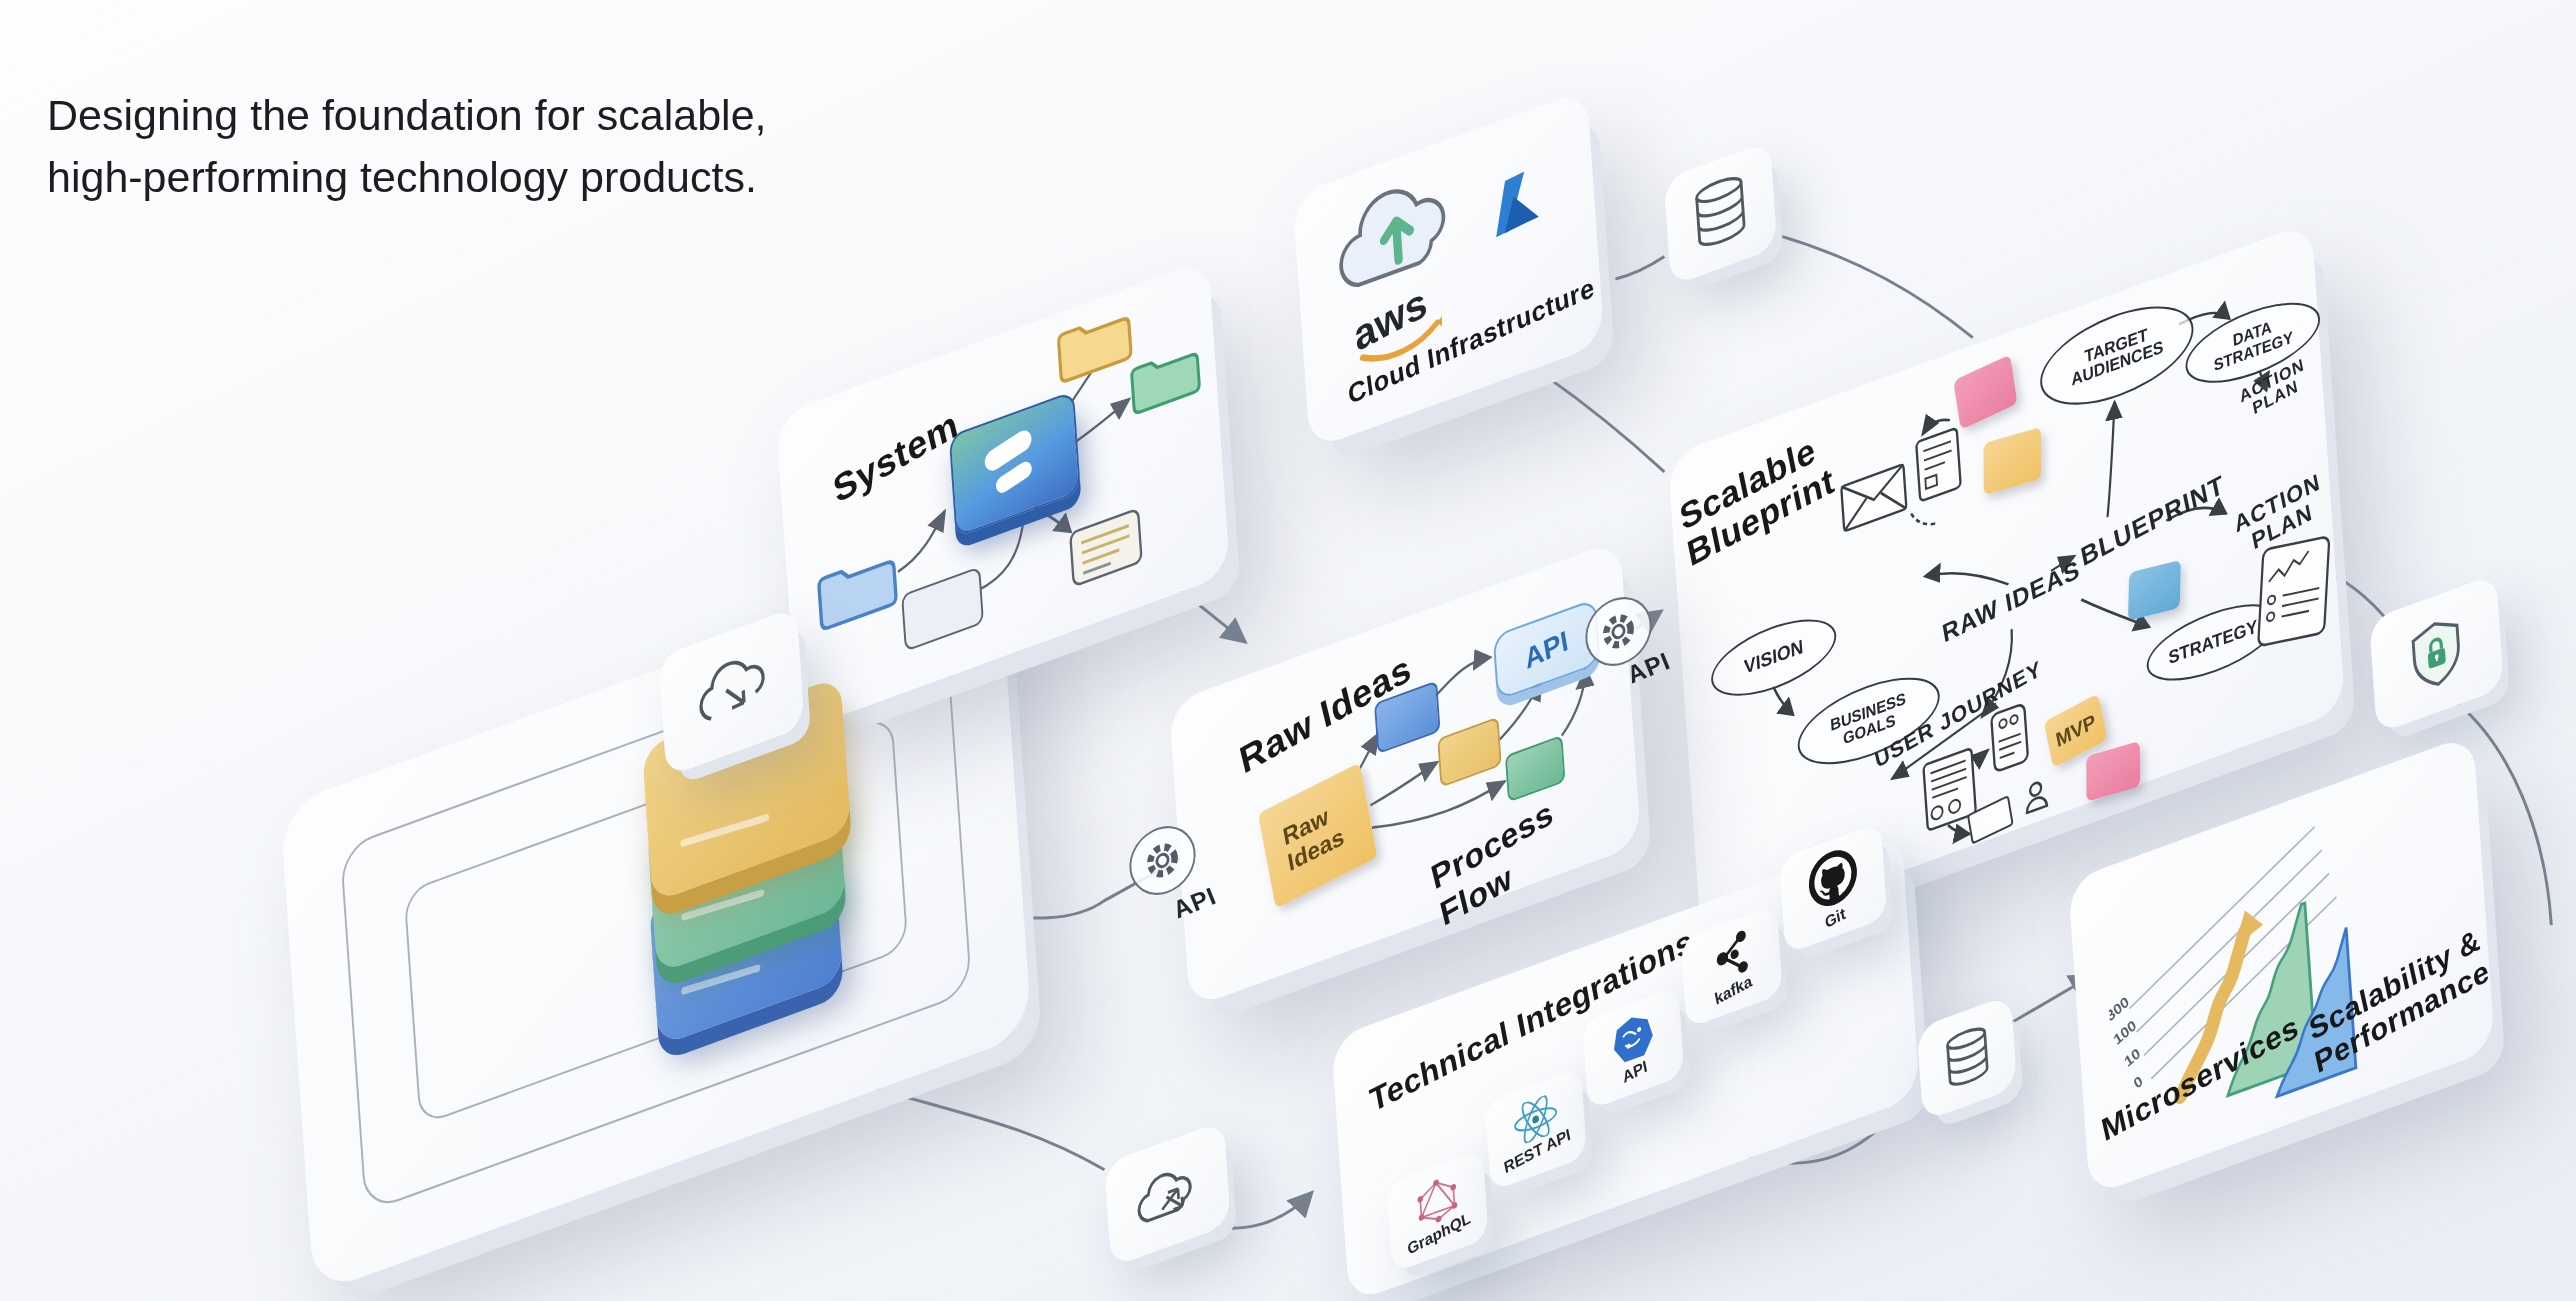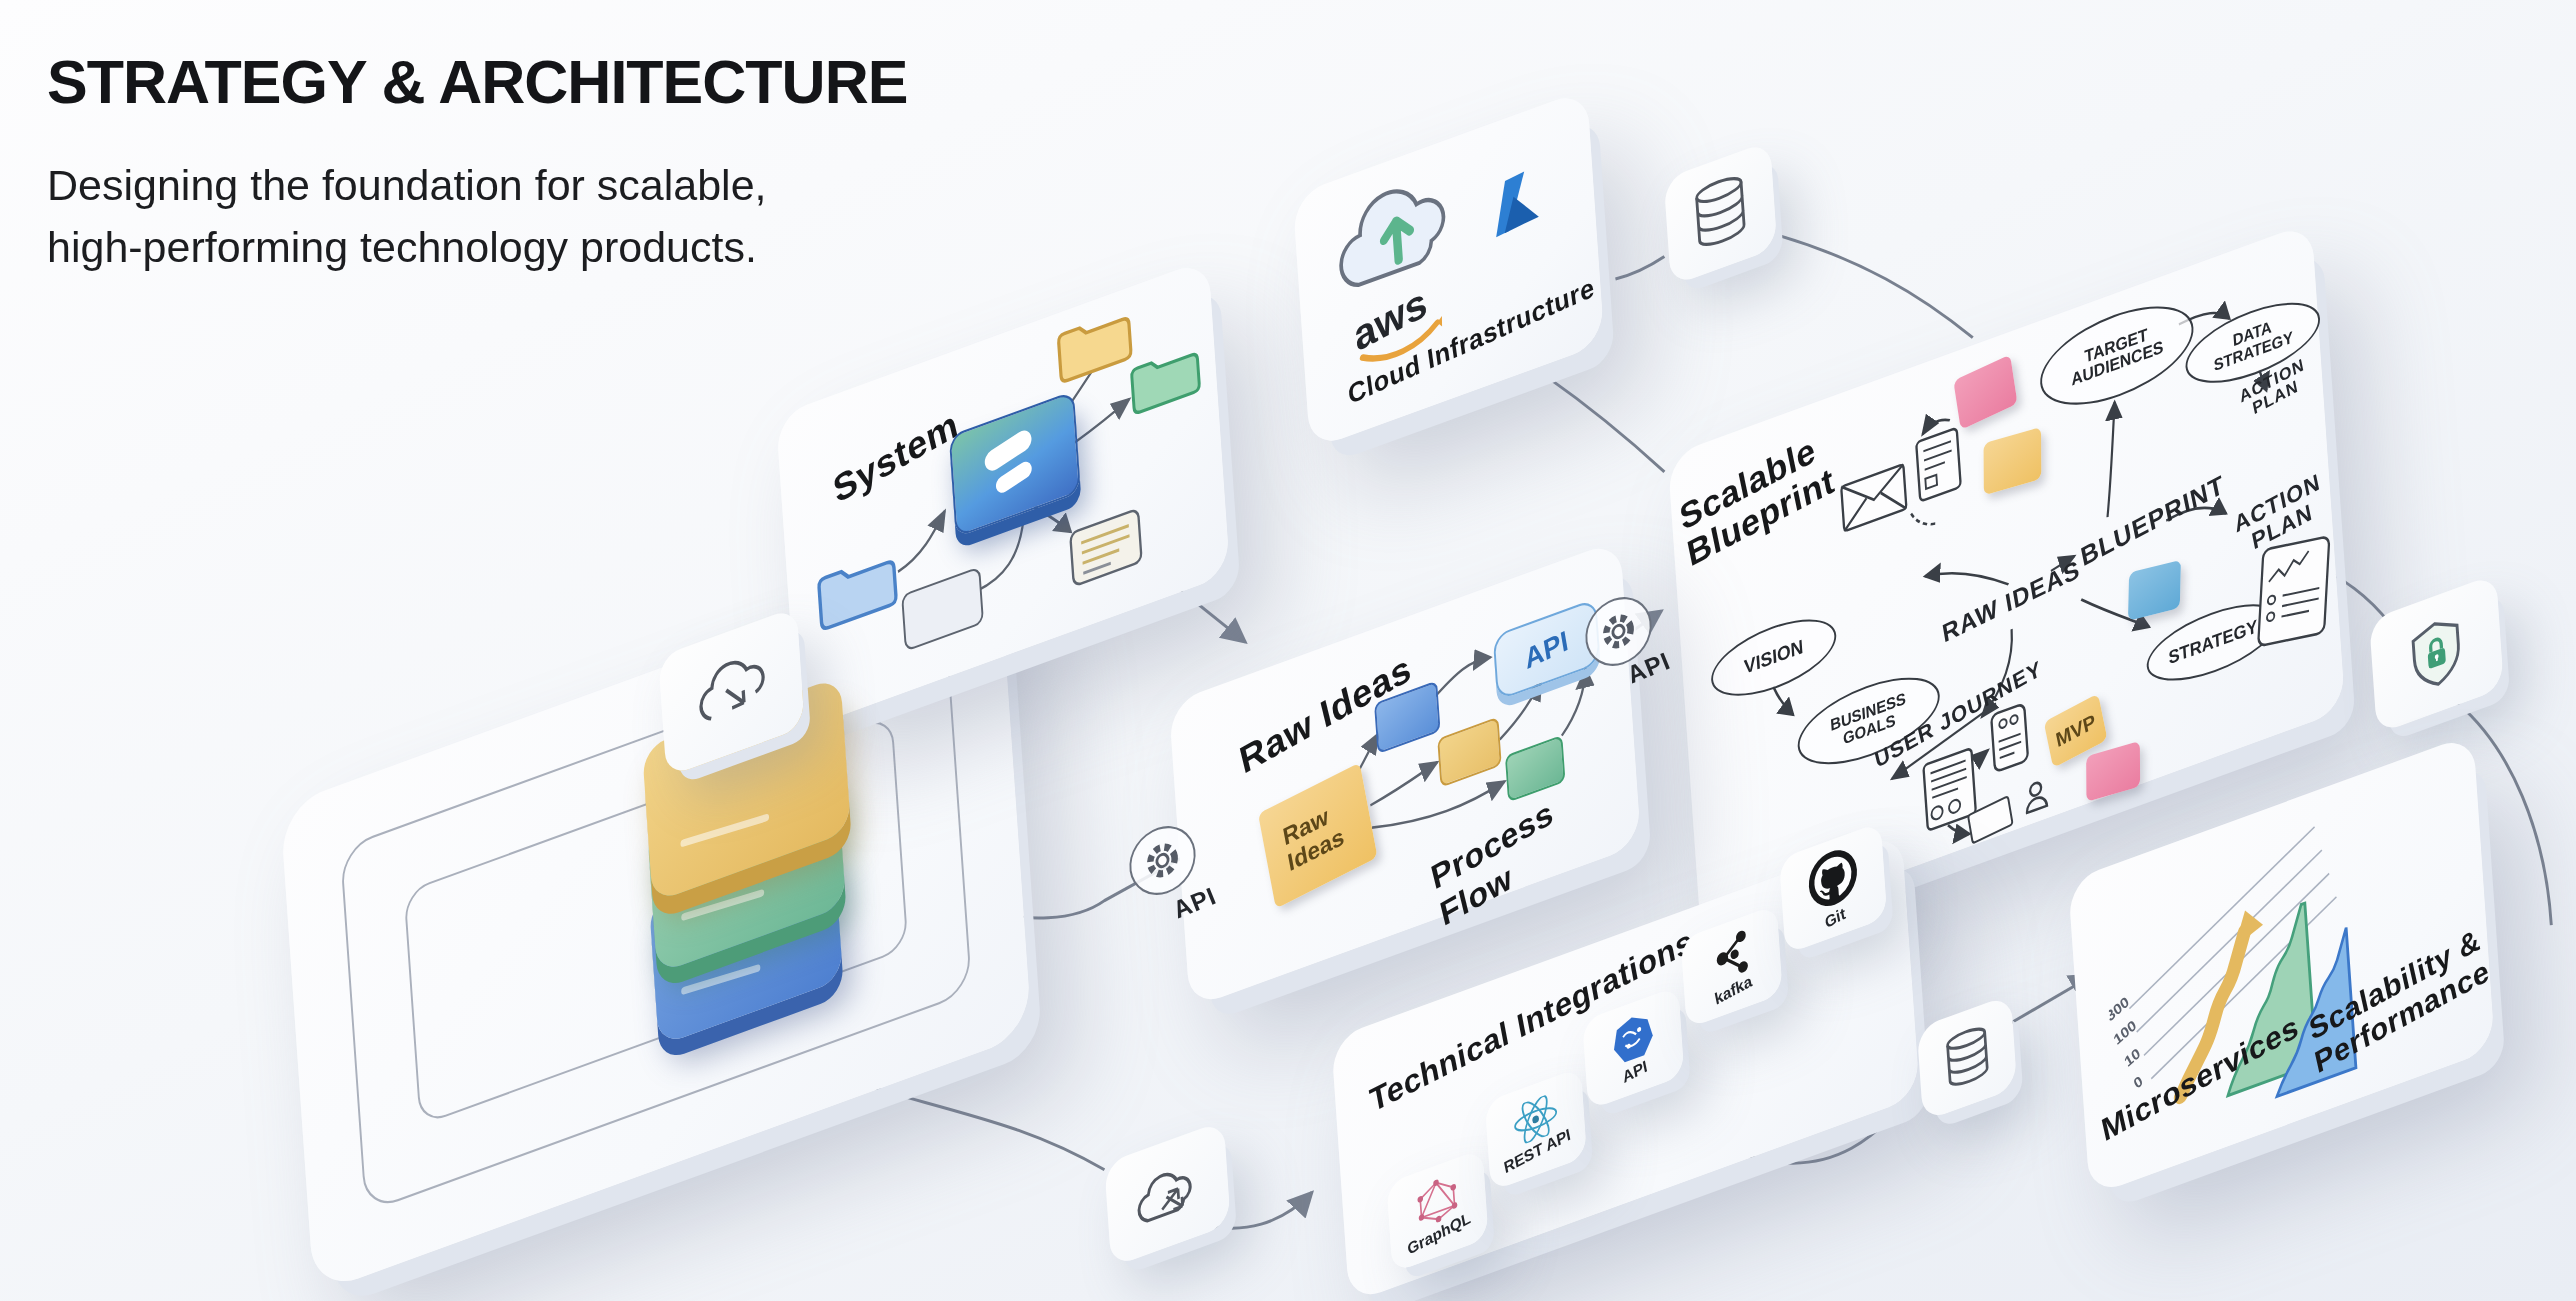--- a/index.html
+++ b/index.html
@@ -61,21 +61,20 @@
       <path d="M1782 1180 C1870 1208 1925 1160 1962 1100"></path>
       <path d="M2042 1052 L2138 996" marker-end="url(#arr)"></path>
       <path d="M2350 570 C2395 590 2420 610 2442 638"></path>
       <path d="M2510 718 C2565 765 2600 850 2606 945"></path>
       <path d="M886 808 L898 812 L903 948" stroke-width="2.5"></path>
     </g>
     <circle cx="913" cy="930" r="5" fill="#fdfdfe" stroke="#78808f" stroke-width="2.5"></circle>
   </svg>
 
   <div style="position:absolute;left:47px;top:47px;width:1028px;">
-    <div style="font-size:61px;font-weight:bold;color:#141518;letter-spacing:-1px;">STRATEGY &amp; ARCHITECTURE</div>
     <div style="margin-top:37px;width:744px;font-size:43px;color:#1c1d20;line-height:1.45;">Designing the foundation for scalable, high-performing technology products.</div>
   </div>
 
   <div class="card" style="left:274px;top:685px;width:764px;height:470px;border-radius:47px;">
     <div style="position:absolute;inset:59px;border:2px solid #aab0bc;border-radius:35px;"></div>
     <div style="position:absolute;inset:122px;border:2px solid #aab0bc;border-radius:27.4px;"></div>
   </div>
 
   <div class="layer" style="left:648px;top:871px;width:196px;height:139px;z-index:3;
     background:linear-gradient(150deg,#79a5e2,#4d7fd0);box-shadow:0 15.7px 0 #3a63ad, 9.8px 25.5px 29px rgba(70,90,140,.4);">

